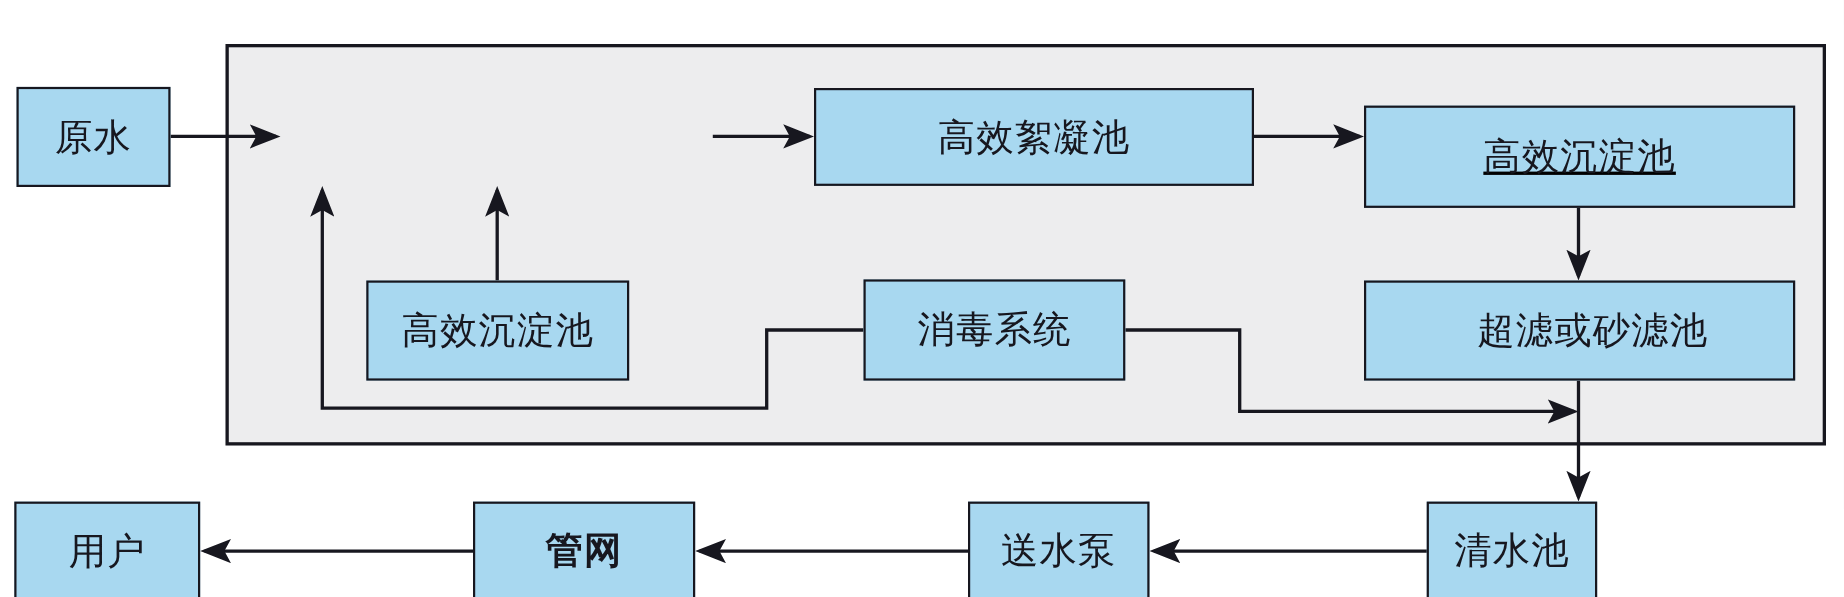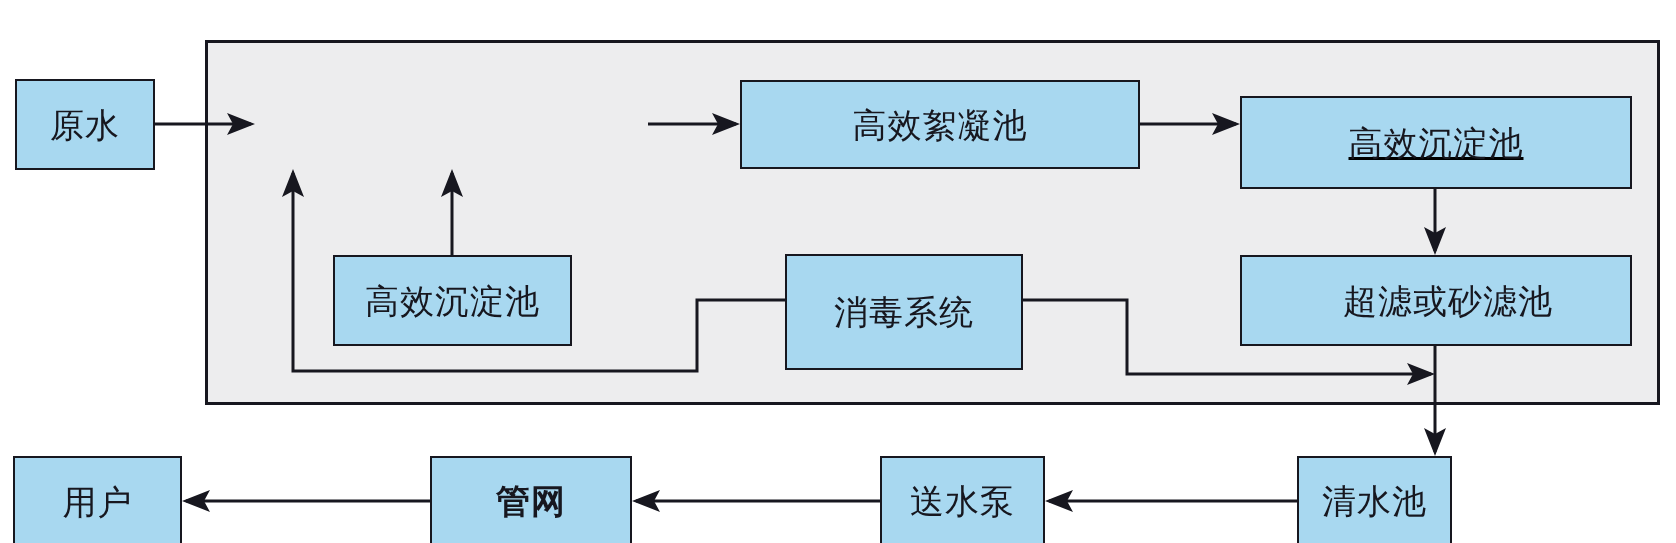--- a/index.html
+++ b/index.html
@@ -68,21 +68,21 @@
   </div>
   <div class="node" style="left:740px; top:57px;  width:400px; height:89px;text-align:center;">
     <span class="label">高效絮凝池</span>
   </div>
   <div class="node" style="left:1240px;top:73px;  width:392px; height:93px;text-decoration:underline;">
     <span class="label">高效沉淀池</span>
   </div>
   <div class="node" style="left:333px; top:232px; width:239px; height:91px;">
     <span class="label">高效沉淀池</span>
   </div>
-  <div class="node" style="left:785px; top:231px; width:238px; height:116px;">
+  <div class="node" style="left:785px; top:231px; width:238px; height:92px;">
     <span class="label">消毒系统</span>
   </div>
   <div class="node" style="left:1240px;top:232px; width:392px; height:91px;padding-left:24px;">
     <span class="label">超滤或砂滤池</span>
   </div>
   <div class="node" style="left:1297px;top:433px; width:155px; height:90px;">
     <span class="label">清水池</span>
   </div>
   <div class="node" style="left:880px; top:433px; width:165px; height:90px;">
     <span class="label">送水泵</span>

